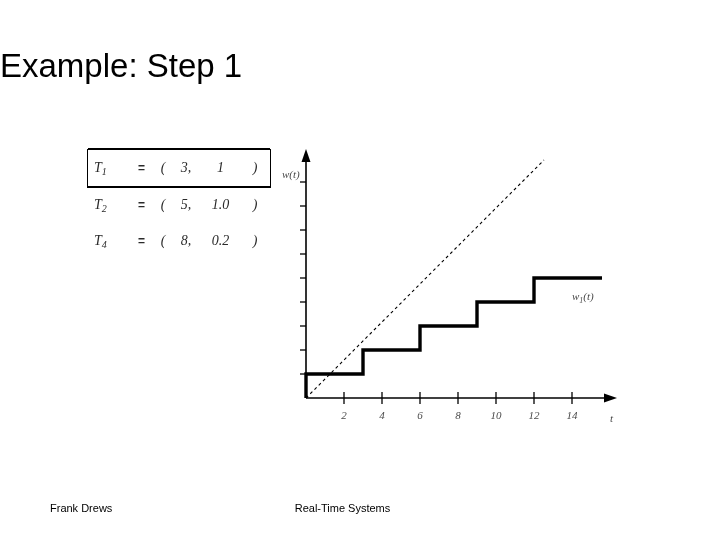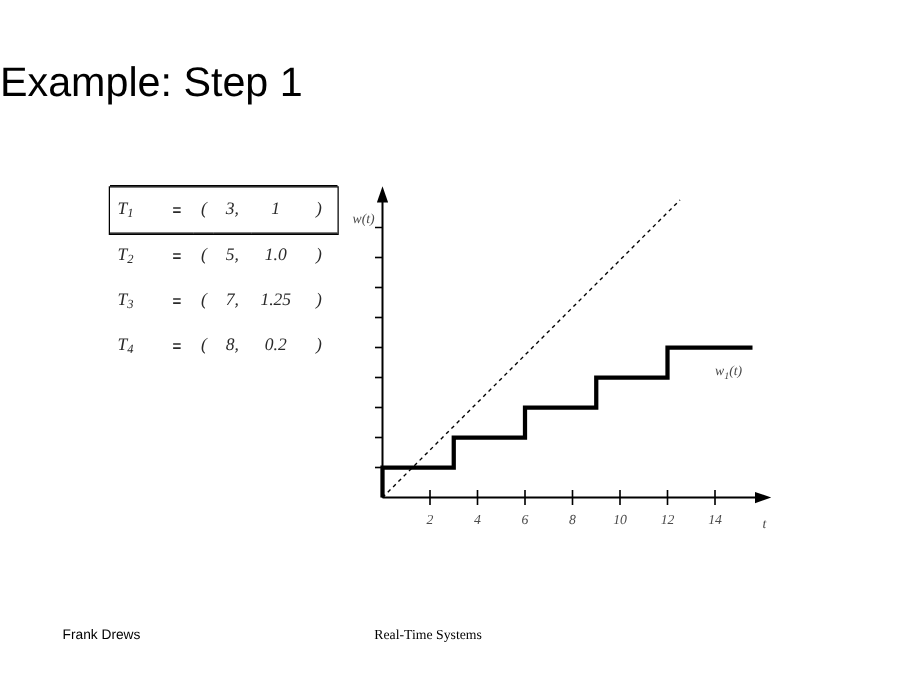--- a/index.html
+++ b/index.html
@@ -108,21 +108,21 @@
   .footer-text {
     position: absolute;
     bottom: 26px;
     font-family: "Liberation Sans", sans-serif;
     font-size: 11px;
     color: #000000;
     white-space: nowrap;
     margin-left: 12px;
   }
   #footer-author { left: 38px; }
-  #footer-center { left: 0; width: 661px; text-align: center; font-family: Liberation Serif, serif; }
+  #footer-center { left: 0; width: 661px; text-align: center; }
 </style>
 </head>
 <body>
 
 <div id="slide">
 
   <div id="slide-title">Example: Step 1</div>
 
   <div id="table-rule-over"></div>
 
@@ -137,28 +137,20 @@
         <td class="tt-paren-r">)</td>
       </tr>
       <tr id="task-row-1">
         <td class="tt-name"><span>T</span><span class="tt-sub">2</span></td>
         <td class="tt-eq">=</td>
         <td class="tt-paren-l">(</td>
         <td class="tt-period">5,</td>
         <td class="tt-exec">1.0</td>
         <td class="tt-paren-r">)</td>
       </tr>
-      <tr id="task-row-2">
-        <td class="tt-name"><span>T</span><span class="tt-sub">3</span></td>
-        <td class="tt-eq">=</td>
-        <td class="tt-paren-l">(</td>
-        <td class="tt-period">7,</td>
-        <td class="tt-exec">1.25</td>
-        <td class="tt-paren-r">)</td>
-      </tr>
       <tr id="task-row-3">
         <td class="tt-name"><span>T</span><span class="tt-sub">4</span></td>
         <td class="tt-eq">=</td>
         <td class="tt-paren-l">(</td>
         <td class="tt-period">8,</td>
         <td class="tt-exec">0.2</td>
         <td class="tt-paren-r">)</td>
       </tr>
     </tbody>
   </table>

